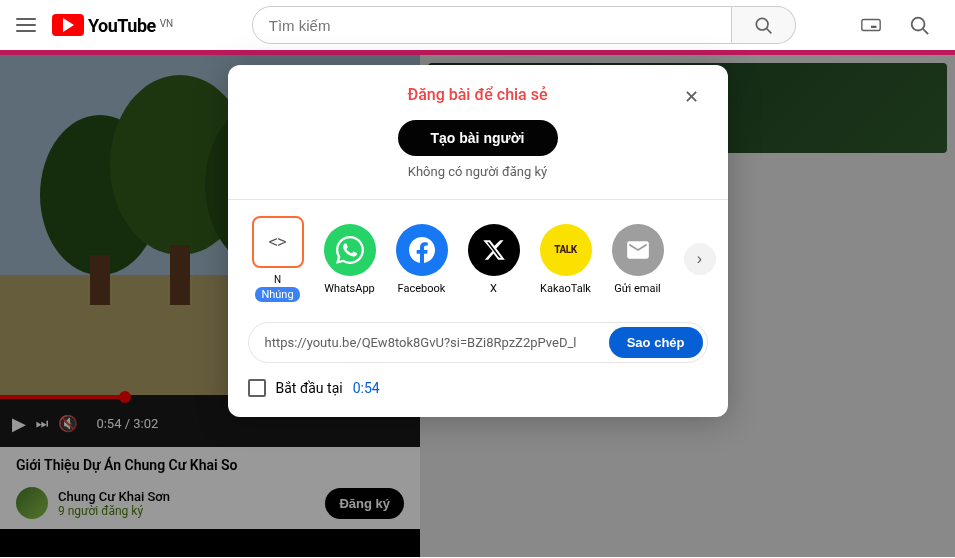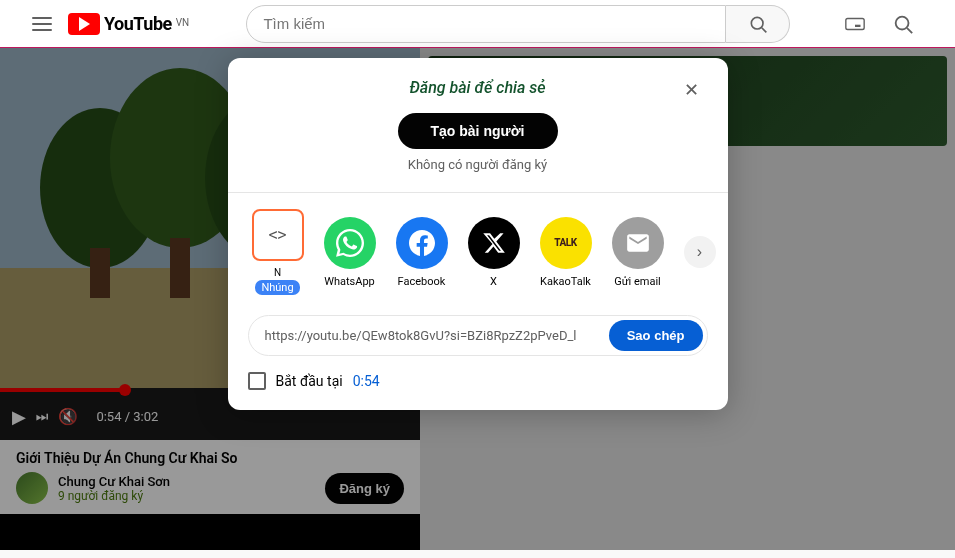--- a/index.html
+++ b/index.html
@@ -9,24 +9,24 @@
       width: 955px;
       height: 558px;
       overflow: hidden;
       position: relative;
     }
 
     
     .yt-header {
       display: flex;
       align-items: center;
-      padding: 0 32px;
-      height: 48px;
+      padding: 0 16px;
+      height: 55px;
       background: #fff;
-      border-bottom: 1px solid #be185d;
+      border-bottom: 5px solid #be185d;
       position: relative;
       z-index: 1;
     }
     .yt-menu-icon {
       margin-right: 16px;
       cursor: pointer;
       display: flex;
       flex-direction: column;
       gap: 4px;
     }
@@ -189,21 +189,21 @@
 
     
     .video-info {
       background: #fff;
       padding: 10px 16px;
     }
     .video-title {
       font-size: 14px;
       font-weight: 600;
       color: #030303;
-      margin-bottom: 6px;
+      margin-bottom: 14px;
     }
     .channel-row {
       display: flex;
       align-items: center;
       gap: 10px;
     }
     .channel-avatar {
       width: 32px;
       height: 32px;
       border-radius: 50%;
@@ -261,23 +261,22 @@
     .modal-header {
       display: flex;
       align-items: center;
       justify-content: center;
       margin-bottom: 16px;
       position: relative;
     }
     .modal-title {
       font-size: 16px;
       font-weight: 500;
-      color: #14532d;
+      color: #ef4444;
       text-align: left;
-      font-style: italic;
     }
     .modal-close {
       position: absolute;
       right: 0;
       top: -4px;
       width: 32px;
       height: 32px;
       display: flex;
       align-items: center;
       justify-content: center;

